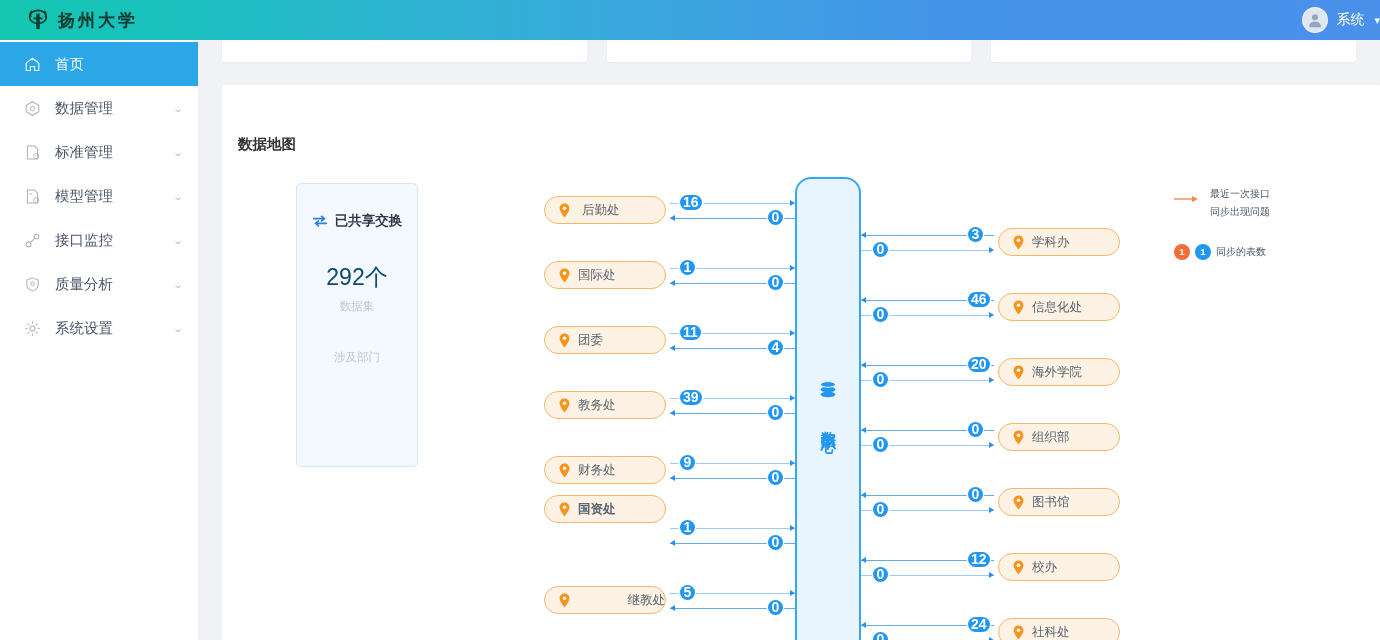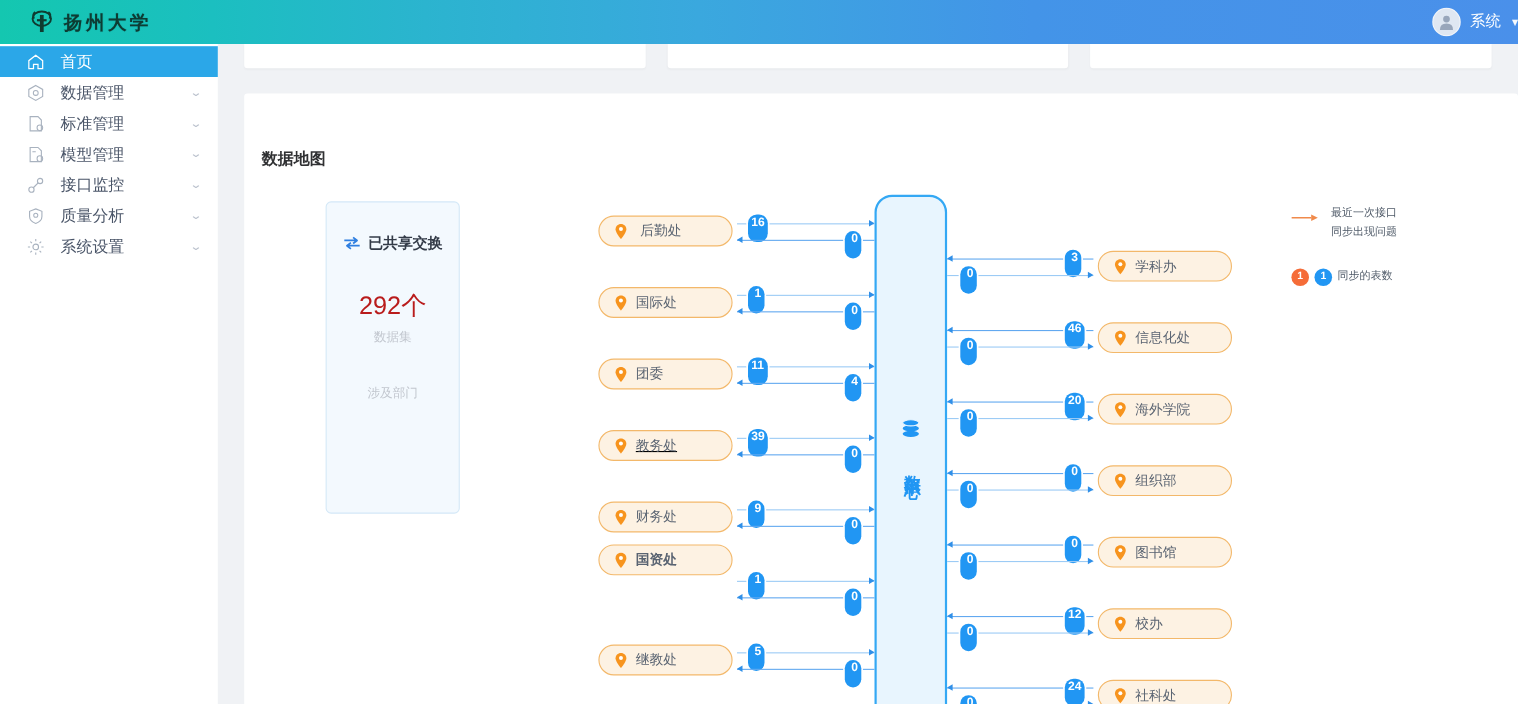--- a/index.html
+++ b/index.html
@@ -35,21 +35,21 @@
   .avatar svg { display: block; }
   .hdr-user { font-size: 14px; color: #fff; }
   .hdr-caret { color: #fff; font-size: 11px; opacity: .95; margin-left: 2px; }
 
   
   .sidebar {
     position: absolute; left: 0; top: 40px; width: 198px; height: 600px;
     background: #fff; z-index: 30;
   }
   .side-item {
-    height: 28px; display: flex; align-items: center;
+    height: 44px; display: flex; align-items: center;
     padding: 0 16px 0 24px; gap: 14px;
     font-size: 14.5px; color: #4a5568; cursor: pointer;
   }
   .side-item.active { background: #2BA7E8; color: #fff; }
   .side-item .si-ico { width: 17px; height: 17px; flex: none; opacity: .85; display:flex; align-items:center; justify-content:center;}
   .side-item.active .si-ico { opacity: 1; }
   .side-item .si-label { flex: 1 1 auto; white-space: nowrap; }
   .side-item .si-arrow { font-size: 10px; color: #b9c0cc; transform: scaleX(1.4); }
   .side-gap { height: 2px; }
 
@@ -83,21 +83,21 @@
   }
   .stat-head {
     display: flex; align-items: center; justify-content: center; gap: 7px;
     margin-top: 28px;
   }
   .stat-head .sh-ico { width: 16px; height: 14px; }
   .stat-head .sh-label { font-size: 13.5px; font-weight: bold; color: #333b48; text-align: center; }
   .stat-block { text-align: center; }
   .stat-block.b1 { margin-top: 32px; }
   .stat-block.b2 { margin-top: 36px; }
-  .stat-num { font-size: 23px; color: #b91c1c; letter-spacing: 0px; }
+  .stat-num { font-size: 23px; color: #0c4a6e; letter-spacing: 0px; }
   .stat-sub { font-size: 11.5px; color: #c2c7cf; margin-top: 6px; }
 
   
   .diagram {
     position: absolute; left: 0; top: 0; width: 1158px; height: 600px;
     pointer-events: none;
   }
   .hub {
     position: absolute; left: 573px; top: 92px; width: 66px; height: 560px;
     background: #e8f5fe; border: 2px solid #34a8f4; border-radius: 16px;
@@ -120,23 +120,23 @@
   .edge { position: absolute; height: 1px; background: #62a9f0; }
   .edge.dim { background: #9ccbf5; }
   .arrowhead { position: absolute; width: 0; height: 0; }
   .arrowhead.right {
     border-left: 5px solid #2f8fe8; border-top: 3.5px solid transparent; border-bottom: 3.5px solid transparent;
   }
   .arrowhead.left {
     border-right: 5px solid #2f8fe8; border-top: 3.5px solid transparent; border-bottom: 3.5px solid transparent;
   }
   .badge {
-    position: absolute; min-width: 15px; height: 25px; padding: 0 3px;
+    position: absolute; min-width: 15px; height: 15px; padding: 0 3px;
     border-radius: 8px; background: #2196f3; color: #fff;
-    font-size: 11px; line-height: 15px; text-align: right;
+    font-size: 14px; line-height: 15px; text-align: center;
     font-weight: bold; box-shadow: 0 0 0 1.5px #fff;
   }
 
   
   .legend { position: absolute; left: 952px; top: 100px; width: 200px; }
   .lg-row { display: flex; align-items: flex-start; gap: 10px; margin-bottom: 22px; }
   .lg-gfx { width: 26px; flex: none; padding-top: 4px; }
   .lg-txt { font-size: 10px; color: #4f5a68; line-height: 18px; }
   .lg-badges { display: flex; align-items: center; gap: 5px; }
   .lg-badge {
@@ -329,21 +329,21 @@
               <circle cx="5.5" cy="5.2" r="1.8" fill="#fff"></circle>
             </svg></span>
           <span class="nlabel">团委</span>
         </div>
         <div class="edge dim" style="left: 448px; top: 248px; width: 125px;"></div>
         <div class="arrowhead right" style="left: 568px; top: 245px;"></div>
         <div class="badge" style="left: 458px; top: 240px;">11</div>
         <div class="edge" style="left: 448px; top: 263px; width: 125px;"></div>
         <div class="arrowhead left" style="left: 448px; top: 260px;"></div>
         <div class="badge" style="left: 546px; top: 255px;">4</div>
-        <div class="node" style="left: 322px; top: 306px; text-decoration: underline;">
+        <div class="node" style="left: 322px; top: 306px;">
           <span class="pin"><svg width="11" height="15" viewBox="0 0 11 15">
               <path d="M5.5 0.6 C2.6 0.6 0.6 2.7 0.6 5.4 C0.6 8.6 5.5 14.4 5.5 14.4 C5.5 14.4 10.4 8.6 10.4 5.4 C10.4 2.7 8.4 0.6 5.5 0.6 Z" fill="#f7941e"></path>
               <circle cx="5.5" cy="5.2" r="1.8" fill="#fff"></circle>
             </svg></span>
           <span class="nlabel">教务处</span>
         </div>
         <div class="edge dim" style="left: 448px; top: 313px; width: 125px;"></div>
         <div class="arrowhead right" style="left: 568px; top: 310px;"></div>
         <div class="badge" style="left: 458px; top: 305px;">39</div>
         <div class="edge" style="left: 448px; top: 328px; width: 125px;"></div>
@@ -368,21 +368,21 @@
               <circle cx="5.5" cy="5.2" r="1.8" fill="#fff"></circle>
             </svg></span>
           <span class="nlabel">国资处</span>
         </div>
         <div class="edge dim" style="left: 448px; top: 443px; width: 125px;"></div>
         <div class="arrowhead right" style="left: 568px; top: 440px;"></div>
         <div class="badge" style="left: 458px; top: 435px;">1</div>
         <div class="edge" style="left: 448px; top: 458px; width: 125px;"></div>
         <div class="arrowhead left" style="left: 448px; top: 455px;"></div>
         <div class="badge" style="left: 546px; top: 450px;">0</div>
-        <div class="node" style="left: 322px; top: 501px;">
+        <div class="node" style="left: 322px; top: 501px; justify-content: space-between;">
           <span class="pin"><svg width="11" height="15" viewBox="0 0 11 15">
               <path d="M5.5 0.6 C2.6 0.6 0.6 2.7 0.6 5.4 C0.6 8.6 5.5 14.4 5.5 14.4 C5.5 14.4 10.4 8.6 10.4 5.4 C10.4 2.7 8.4 0.6 5.5 0.6 Z" fill="#f7941e"></path>
               <circle cx="5.5" cy="5.2" r="1.8" fill="#fff"></circle>
             </svg></span>
           <span class="nlabel">继教处</span>
         </div>
         <div class="edge dim" style="left: 448px; top: 508px; width: 125px;"></div>
         <div class="arrowhead right" style="left: 568px; top: 505px;"></div>
         <div class="badge" style="left: 458px; top: 500px;">5</div>
         <div class="edge" style="left: 448px; top: 523px; width: 125px;"></div>

